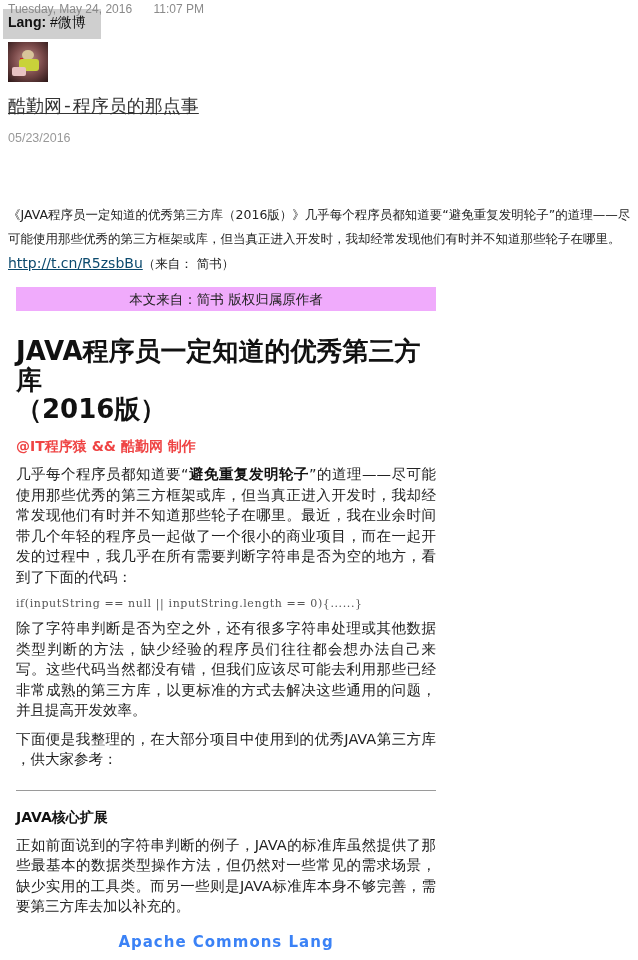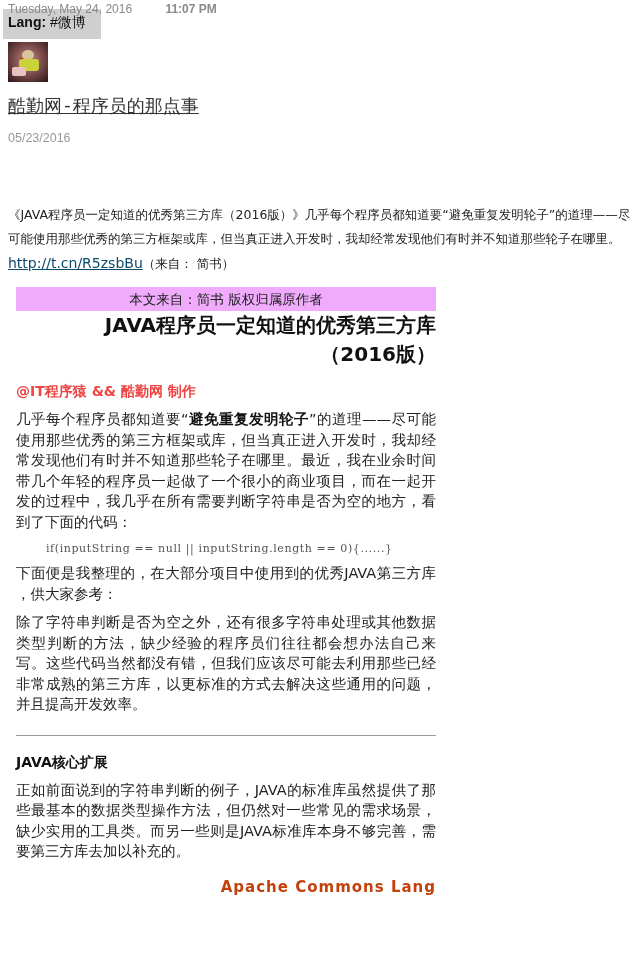--- a/index.html
+++ b/index.html
@@ -6,21 +6,21 @@
     body {
       width: 638px; height: 960px; overflow: hidden; position: relative;
       font-family: "DejaVu Sans", "Liberation Sans", sans-serif;
       color: #222;
     }
     .meta-bar {
       position: absolute; left: 8px; top: 2px;
       font-size: 12px; color: #8a8a8a; white-space: nowrap;
       font-family: "Liberation Sans", sans-serif;
     }
-    .meta-bar .time { margin-left: 30px; font-weight: bold; }
+    .meta-bar .time { margin-left: 18px; }
     .tags-box {
       position: absolute; left: 3px; top: 9px; width: 98px; height: 30px;
       background: #cfcfcf;
     }
     .tags-label {
       position: absolute; left: 8px; top: 14px; font-size: 14px; color: #111;
       font-family: "Liberation Sans", sans-serif;
     }
     .tags-label b { font-weight: bold; }
     .avatar {
@@ -46,44 +46,44 @@
     }
     .summary a { color: #0c4a6e; text-decoration: underline; font-size: 14px; }
     .article {
       position: absolute; left: 16px; top: 287px; width: 420px;
     }
     .banner {
       height: 24px; background: #f0abfc; text-align: center;
       font-size: 13.5px; line-height: 24px; color: #222;
     }
     .art-title {
-      text-align: right; font-weight: bold;
-      font-size: 20px; line-height: 29px; color: #111;
+      margin-top: 26px; text-align: left; font-weight: bold;
+      font-size: 26px; line-height: 29px; color: #111;
     }
     .credit {
       margin-top: 14px; text-align: left; font-weight: bold;
       font-size: 14px; color: #ef4444;
     }
     .para {
       margin-top: 8px; font-size: 14.5px; line-height: 20.5px; color: #222;
       text-align: justify;
     }
     .para b { font-weight: bold; color: #111; }
     .code {
       margin-top: 10px; font-family: "DejaVu Serif", "Liberation Serif", serif;
-      font-size: 11px; color: #555; white-space: nowrap; letter-spacing: 0.6px; margin-left: 30px;
+      font-size: 11px; color: #555; white-space: nowrap; letter-spacing: 0.6px;
     }
     .rule { margin-top: 20px; border: 0; border-top: 1px solid #9a9a9a; }
     .h2 {
       margin-top: 18px; text-align: left; font-weight: bold;
       font-size: 14px; color: #111;
     }
     .h2b {
-      margin-top: 16px; text-align: right; font-weight: bold;
-      font-size: 15px; letter-spacing: 1px; color: #c2410c;
+      margin-top: 16px; text-align: center; font-weight: bold;
+      font-size: 15px; letter-spacing: 1px; color: #3b82f6;
     }
   </style>
 </head>
 <body>
 
 <div class="tags-box"></div>
 <div class="meta-bar">
   <span>Tuesday, May 24, 2016</span>
   <span class="time">11:07 PM</span>
 </div>
@@ -109,19 +109,19 @@
 
 <div class="article">
   <div class="banner">本文来自：简书 版权归属原作者</div>
   <div class="art-title">
     <div>JAVA程序员一定知道的优秀第三方库</div>
     <div>（2016版）</div>
   </div>
   <div class="credit">@IT程序猿 &amp;&amp; 酷勤网 制作</div>
   <div class="para"><span>几乎每个程序员都知道要“</span><b>避免重复发明轮子</b><span>”的道理——尽可能使用那些优秀的第三方框架或库，但当真正进入开发时，我却经常发现他们有时并不知道那些轮子在哪里。最近，我在业余时间带几个年轻的程序员一起做了一个很小的商业项目，而在一起开发的过程中，我几乎在所有需要判断字符串是否为空的地方，看到了下面的代码：</span></div>
   <div class="code">if(inputString == null || inputString.length == 0){......}</div>
+  <div class="para">除了字符串判断是否为空之外，还有很多字符串处理或其他数据类型判断的方法，缺少经验的程序员们往往都会想办法自己来写。这些代码当然都没有错，但我们应该尽可能去利用那些已经非常成熟的第三方库，以更标准的方式去解决这些通用的问题，并且提高开发效率。</div>
   <div class="para">下面便是我整理的，在大部分项目中使用到的优秀JAVA第三方库 ，供大家参考：</div>
-  <div class="para">除了字符串判断是否为空之外，还有很多字符串处理或其他数据类型判断的方法，缺少经验的程序员们往往都会想办法自己来写。这些代码当然都没有错，但我们应该尽可能去利用那些已经非常成熟的第三方库，以更标准的方式去解决这些通用的问题，并且提高开发效率。</div>
   <hr class="rule">
   <div class="h2">JAVA核心扩展</div>
   <div class="para">正如前面说到的字符串判断的例子，JAVA的标准库虽然提供了那些最基本的数据类型操作方法，但仍然对一些常见的需求场景，缺少实用的工具类。而另一些则是JAVA标准库本身不够完善，需要第三方库去加以补充的。</div>
   <div class="h2b">Apache Commons Lang</div>
 </div>
 
 </body></html>

